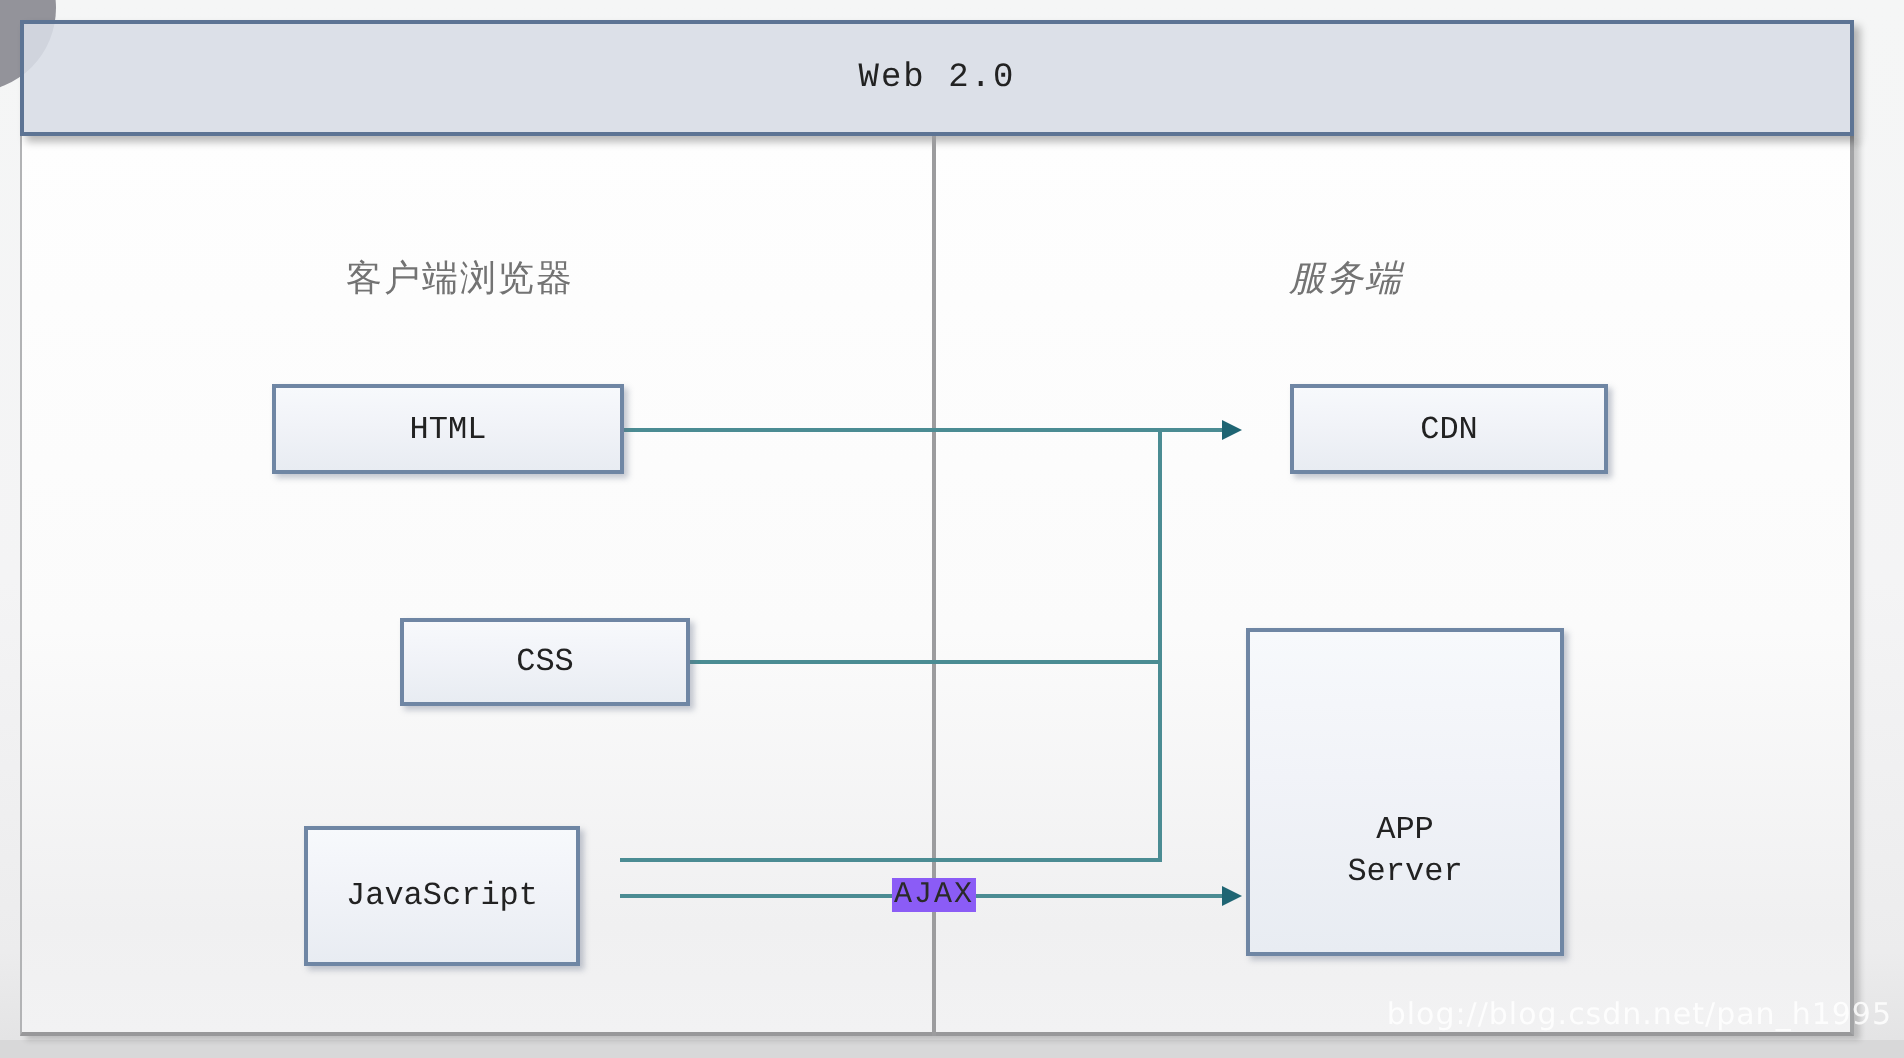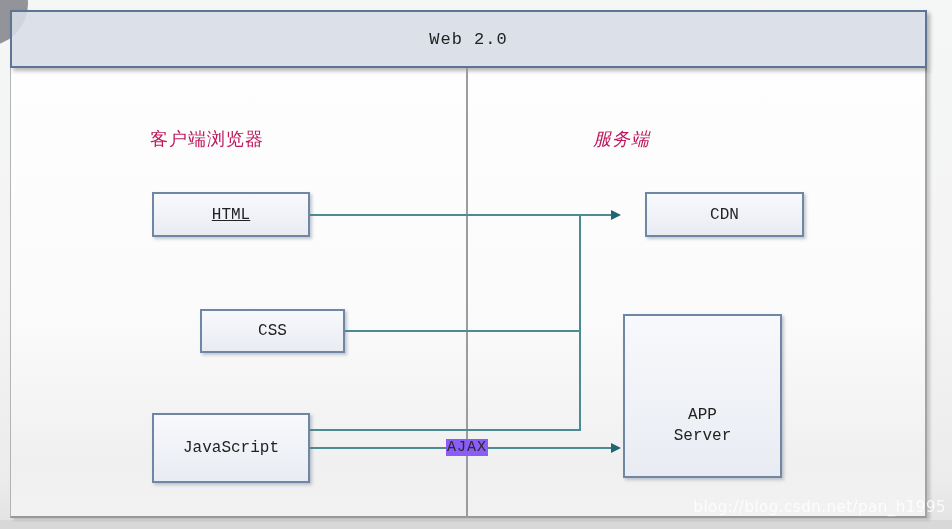--- a/index.html
+++ b/index.html
@@ -51,39 +51,39 @@
   }
 
   
   .divider {
     left: 466px; top: 68px; width: 2px; height: 450px;
     background: #9c9c9e; z-index: 2;
   }
 
   
   .section-label {
-    font-size: 18px; color: #be185d; letter-spacing: 1px;
-    z-index: 4;
+    font-size: 18px; color: #737373; letter-spacing: 1px;
+    text-align: center; z-index: 4;
   }
   .client-label { left: 150px; top: 127px; width: 160px; }
   .server-label { left: 593px; top: 127px; width: 160px; font-style: italic; }
 
   
   .node {
     background: linear-gradient(180deg, #f7f9fc 0%, #f1f3f8 45%, #e8ecf2 100%);
     border: 2px solid #6f86a4;
     box-shadow: 2px 2px 3px rgba(100,110,135,0.38);
     display: flex; align-items: center; justify-content: center;
     font-family: "Liberation Mono", "DejaVu Sans Mono", monospace;
     font-size: 16px; color: #222;
     z-index: 4; text-align: center;
   }
-  .node-html       { left: 152px; top: 192px; width: 158px; height: 45px; text-decoration: underline; }
+  .node-html       { left: 136px; top: 192px; width: 176px; height: 45px; }
   .node-css        { left: 152px; top: 309px; width: 145px; height: 44px; margin-left: 48px; }
-  .node-javascript { left: 152px; top: 413px; width: 158px; height: 70px; }
+  .node-javascript { left: 152px; top: 413px; width: 138px; height: 70px; }
   .node-cdn        { left: 645px; top: 192px; width: 159px; height: 45px; }
   .node-app {
     left: 623px; top: 314px; width: 159px; height: 164px;
     flex-direction: column; line-height: 21px;
     justify-content: center; padding-top: 60px;
   }
 
   
   .conn { background: #4b8c93; z-index: 3; }
   .conn-html   { left: 310px; top: 214px; width: 302px; height: 2px; }

